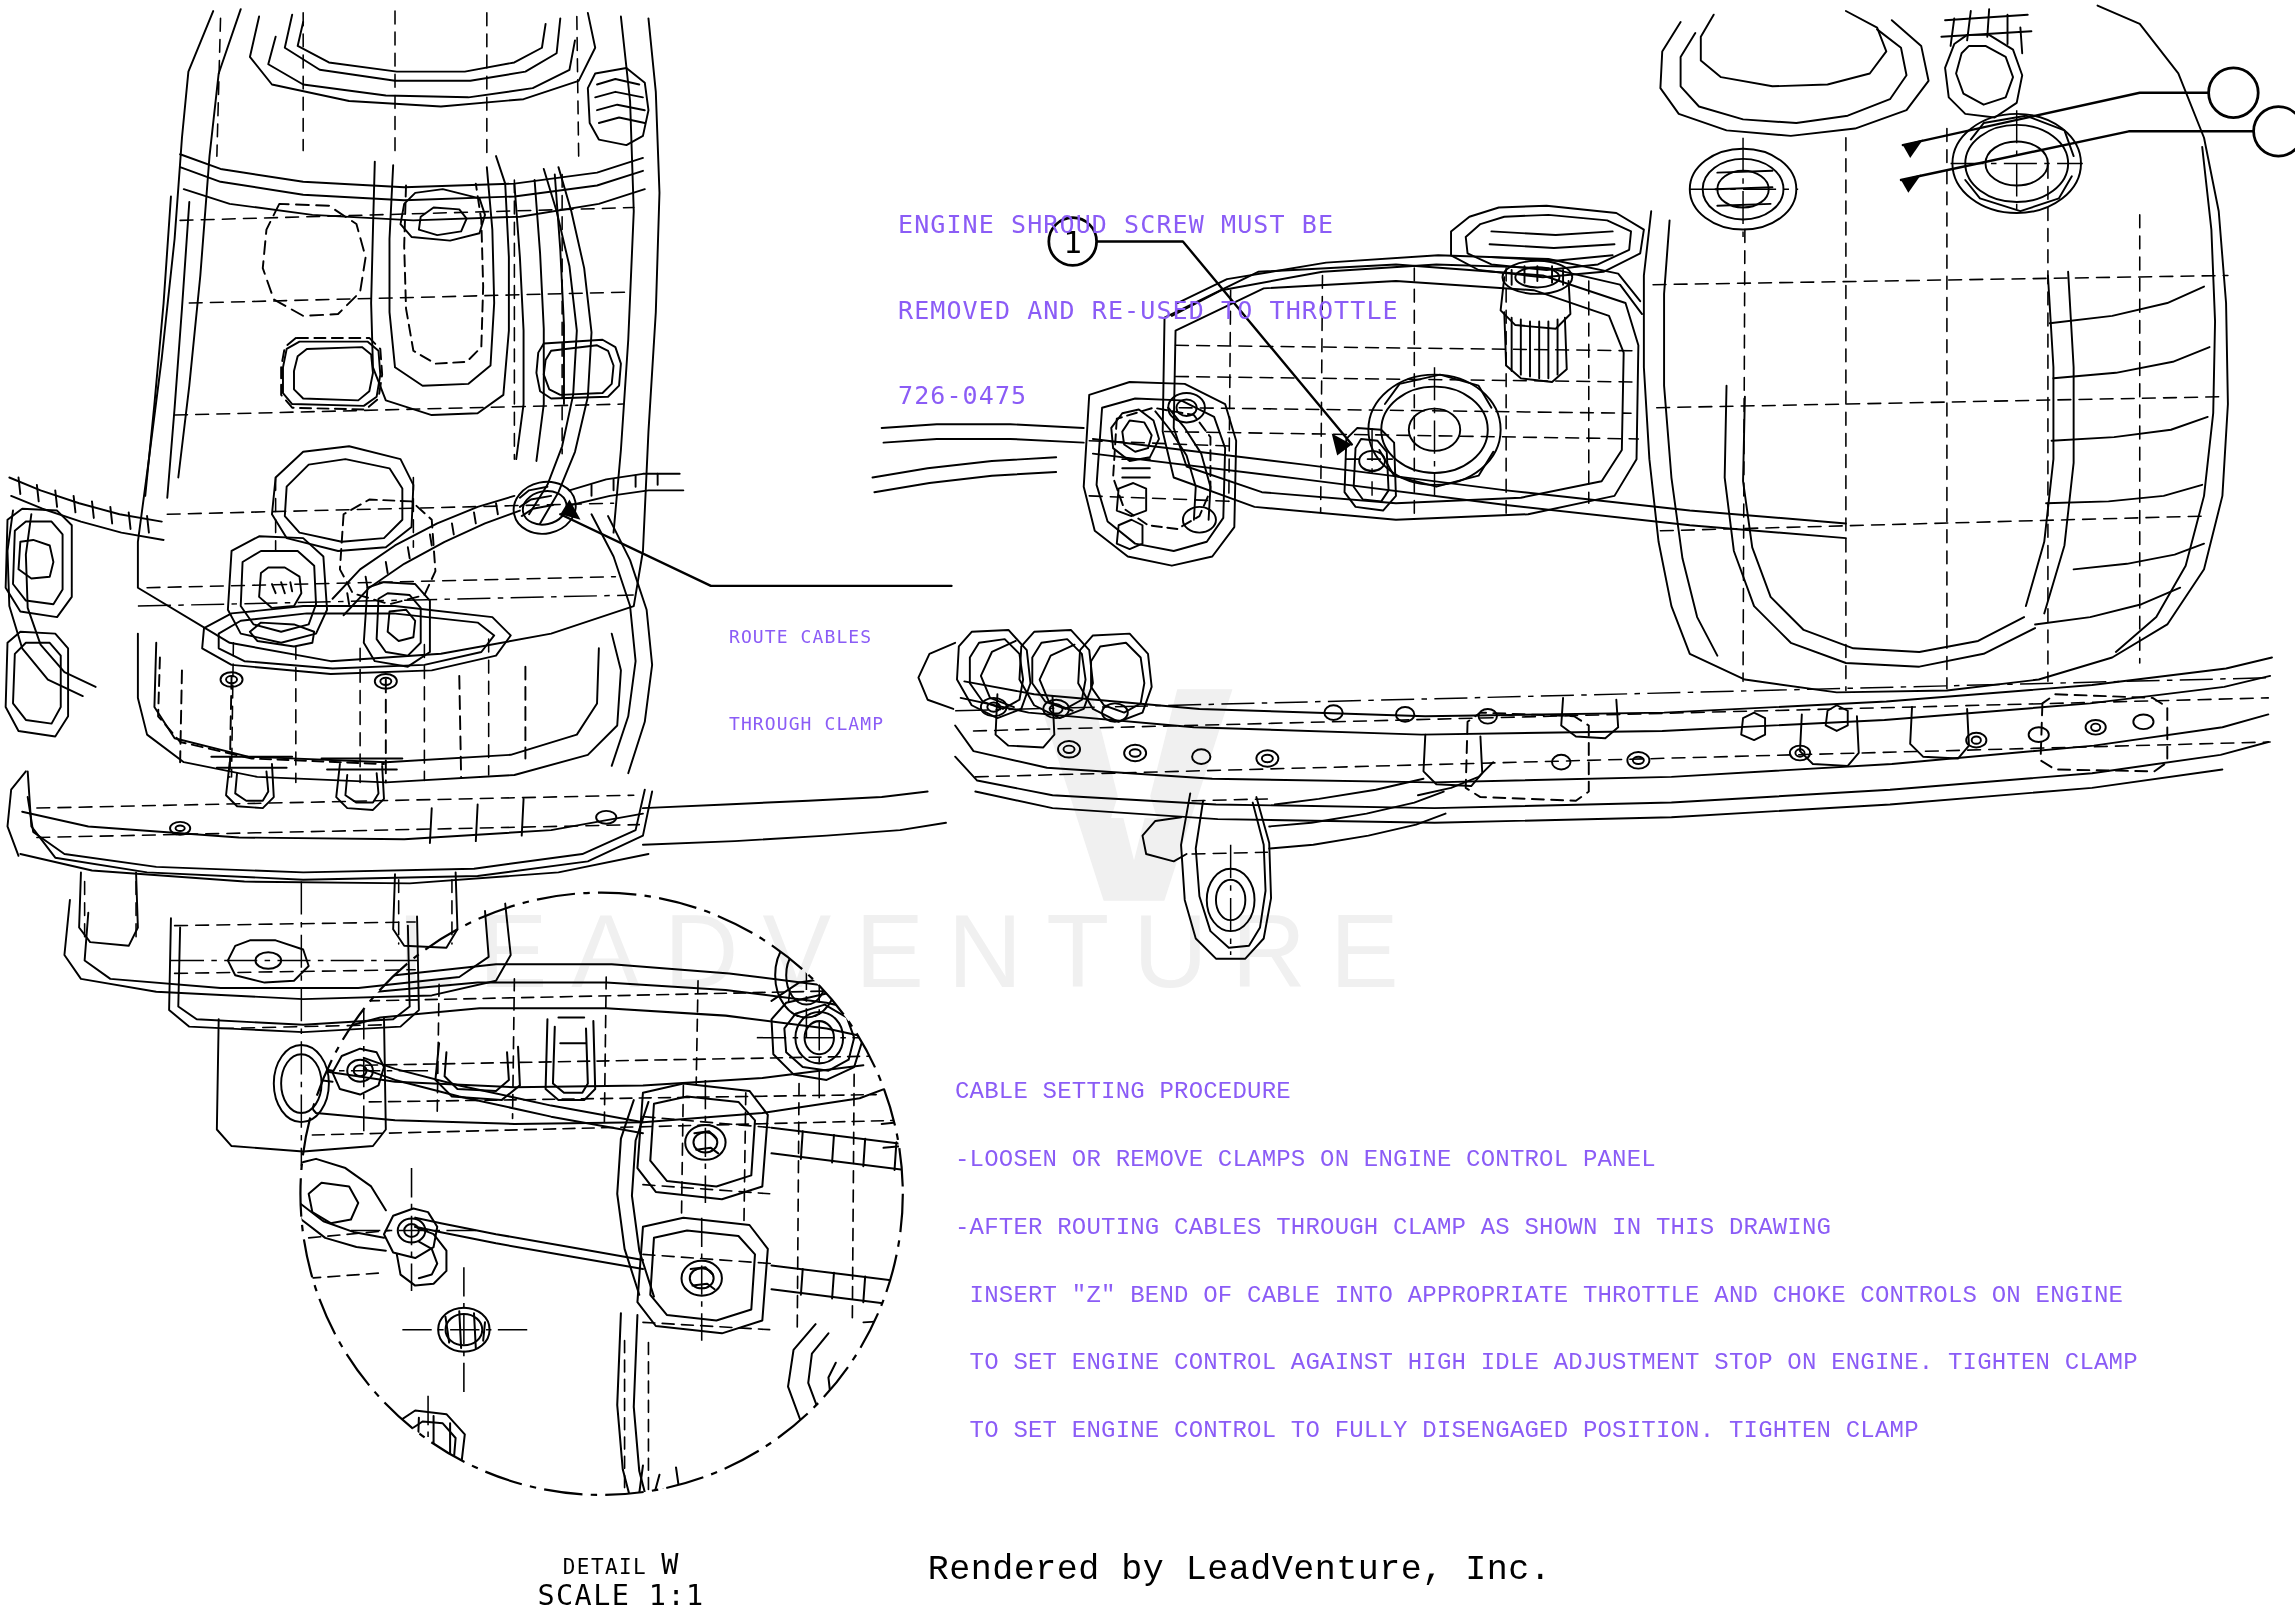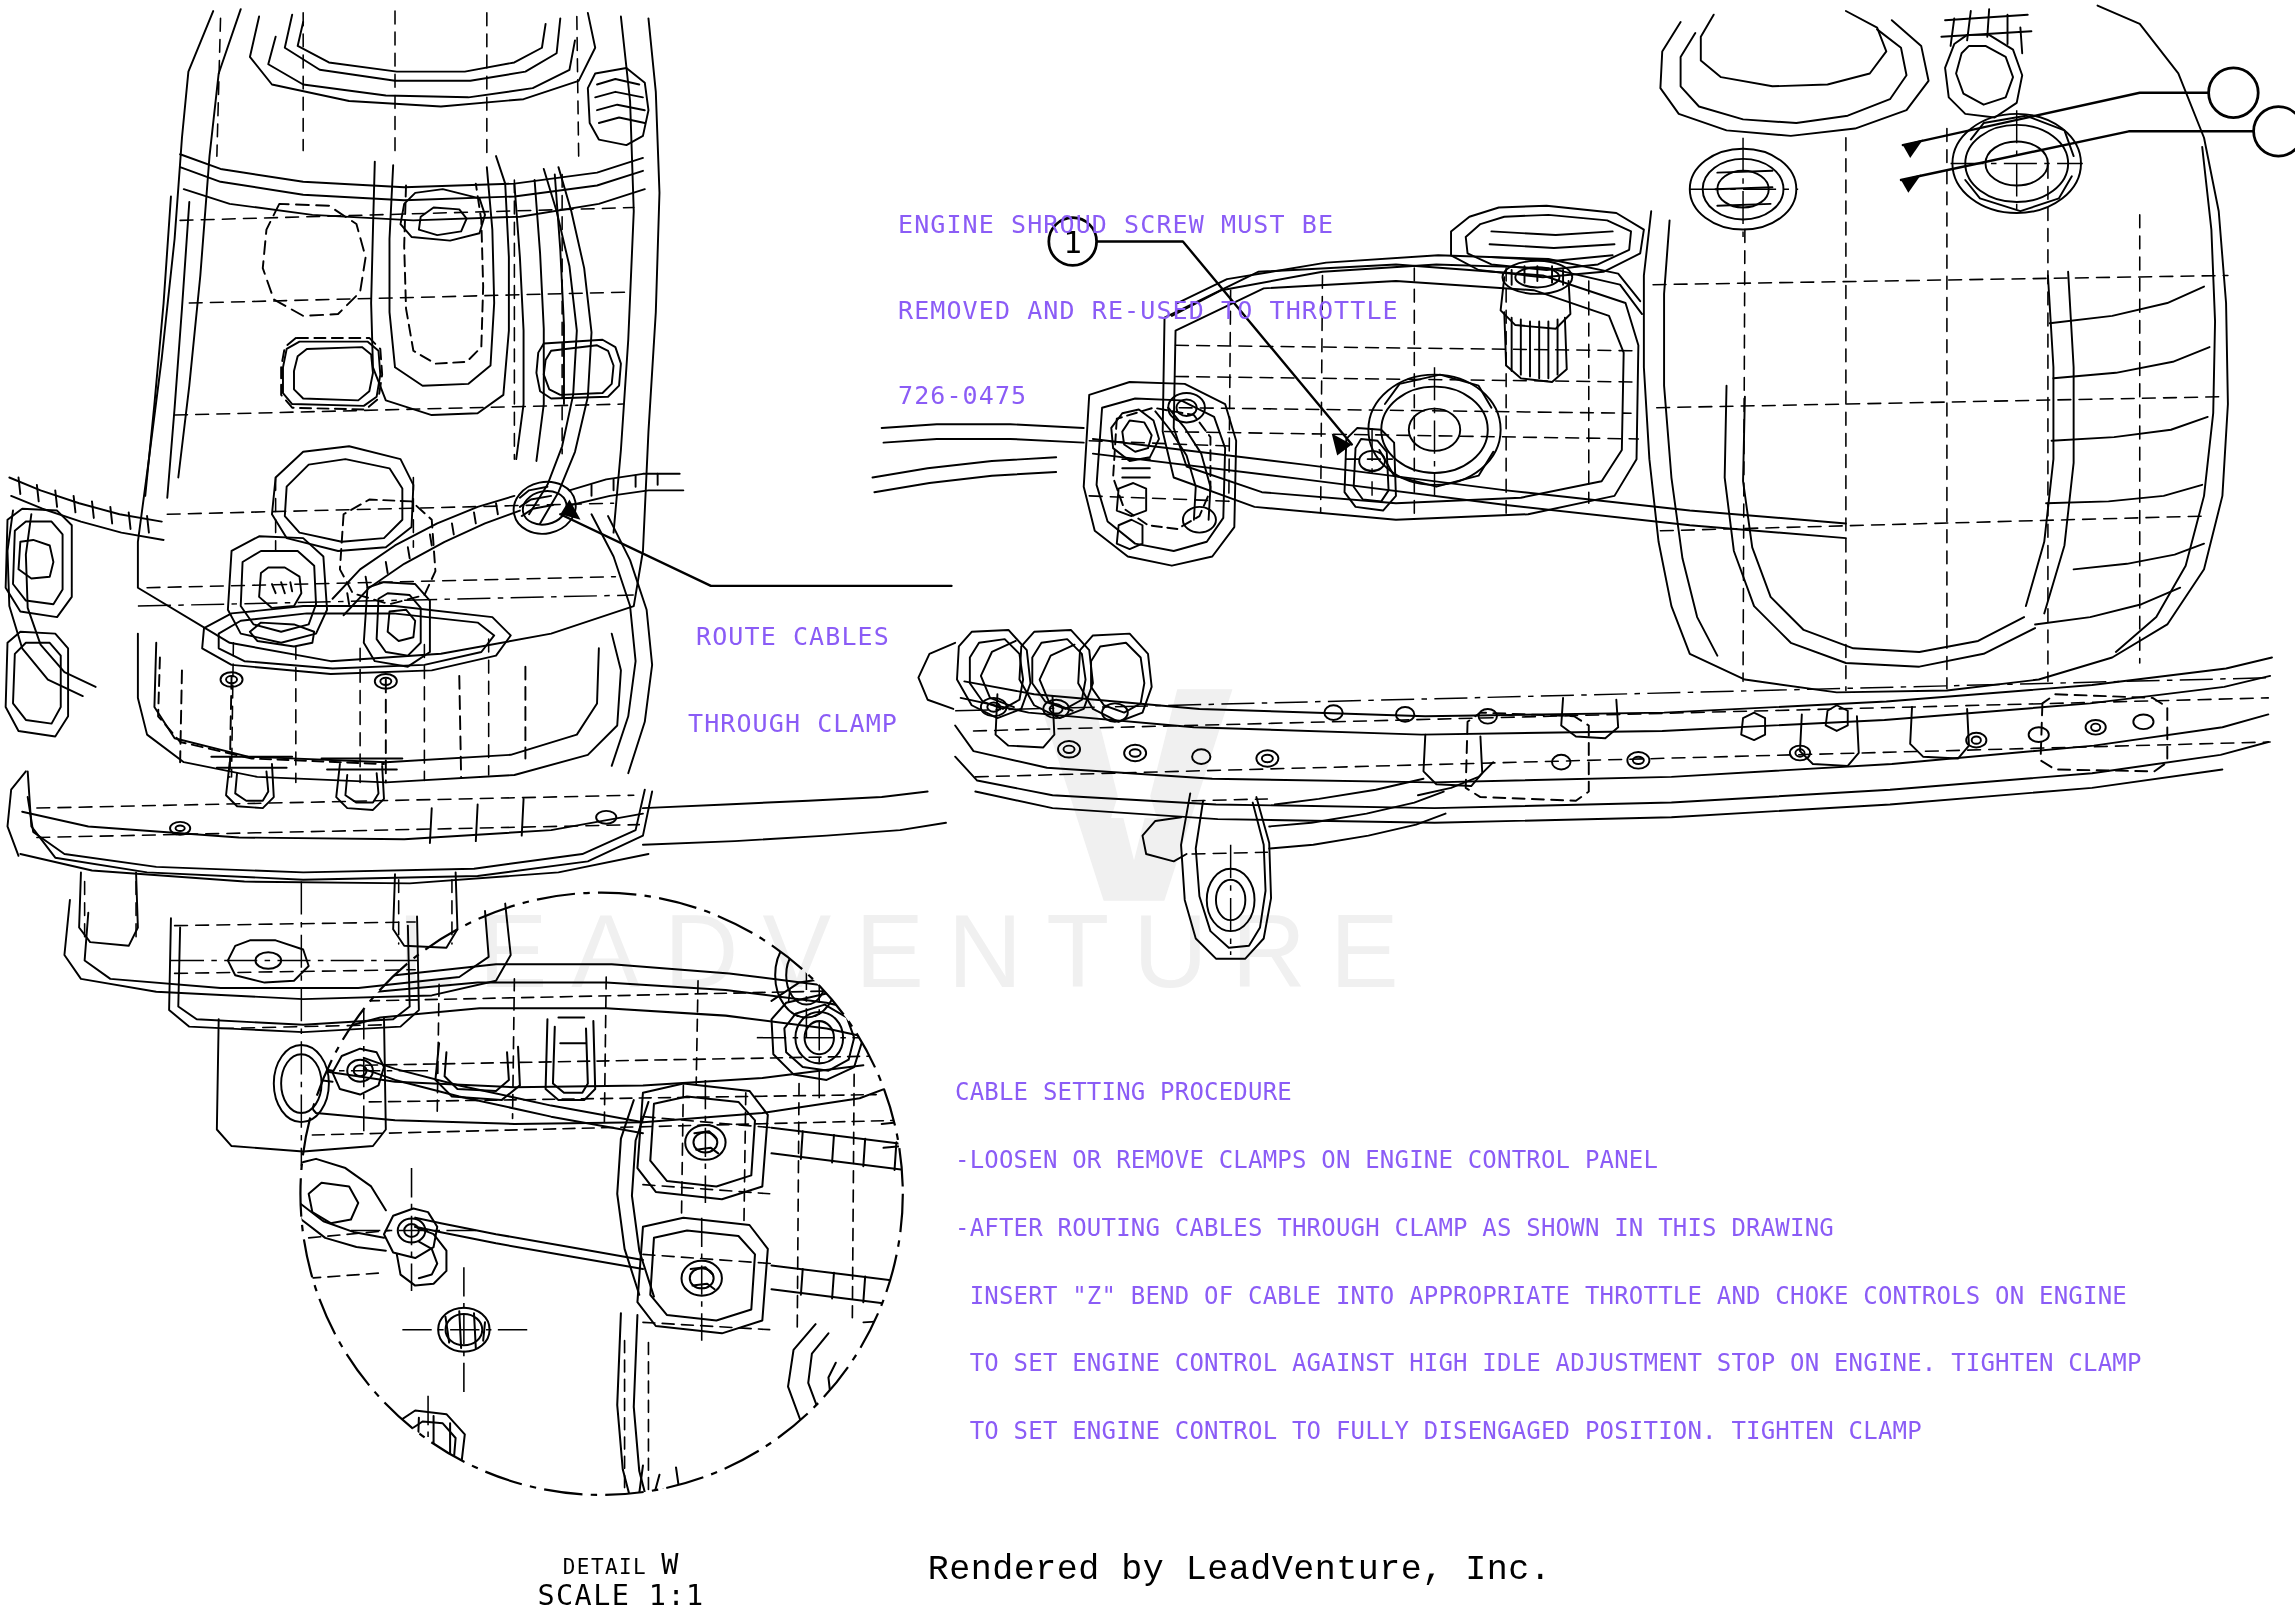--- a/index.html
+++ b/index.html
@@ -25,23 +25,23 @@
   
   .dwg{position:absolute;left:0;top:0;width:2296px;height:1607px;}
 
   
   .note{
     position:absolute;
     font-family:"DejaVu Sans Mono","Liberation Mono",monospace;
     color:#8b5cf6;white-space:pre;
   }
   #note-shroud{left:898px;top:154px;font-size:25px;line-height:28.5px;letter-spacing:1.1px;}
-  #note-route{left:688px;top:564px;font-size:25px;line-height:29px;letter-spacing:1.1px;text-align:center;}
+  #note-route{left:729px;top:564px;font-size:18px;line-height:29px;letter-spacing:1.1px;}
   #proc-block{left:955px;top:1036px;font-size:24px;line-height:22.6px;letter-spacing:0.2px;}
-  #proc-block .pl{display:block;white-space:pre;}
+  #proc-block .pl{display:block;white-space:pre;font-family:Liberation Mono, monospace;}
 
   #detail-label{position:absolute;left:520px;top:1548px;text-align:center;width:202px;}
   #detail-label .dl1{font-size:21px;letter-spacing:1.4px;display:block;}
   #detail-label .dlw{font-size:28.5px;letter-spacing:0.9px;}
   #detail-label .dl2{font-size:28.5px;letter-spacing:1.4px;display:block;margin-top:-1.8px;}
 
   #footer{
     position:absolute;left:918px;top:1550px;width:643px;text-align:center;
     font-family:Liberation Mono, monospace;
     font-size:35px;color:#000;letter-spacing:0.5px;

